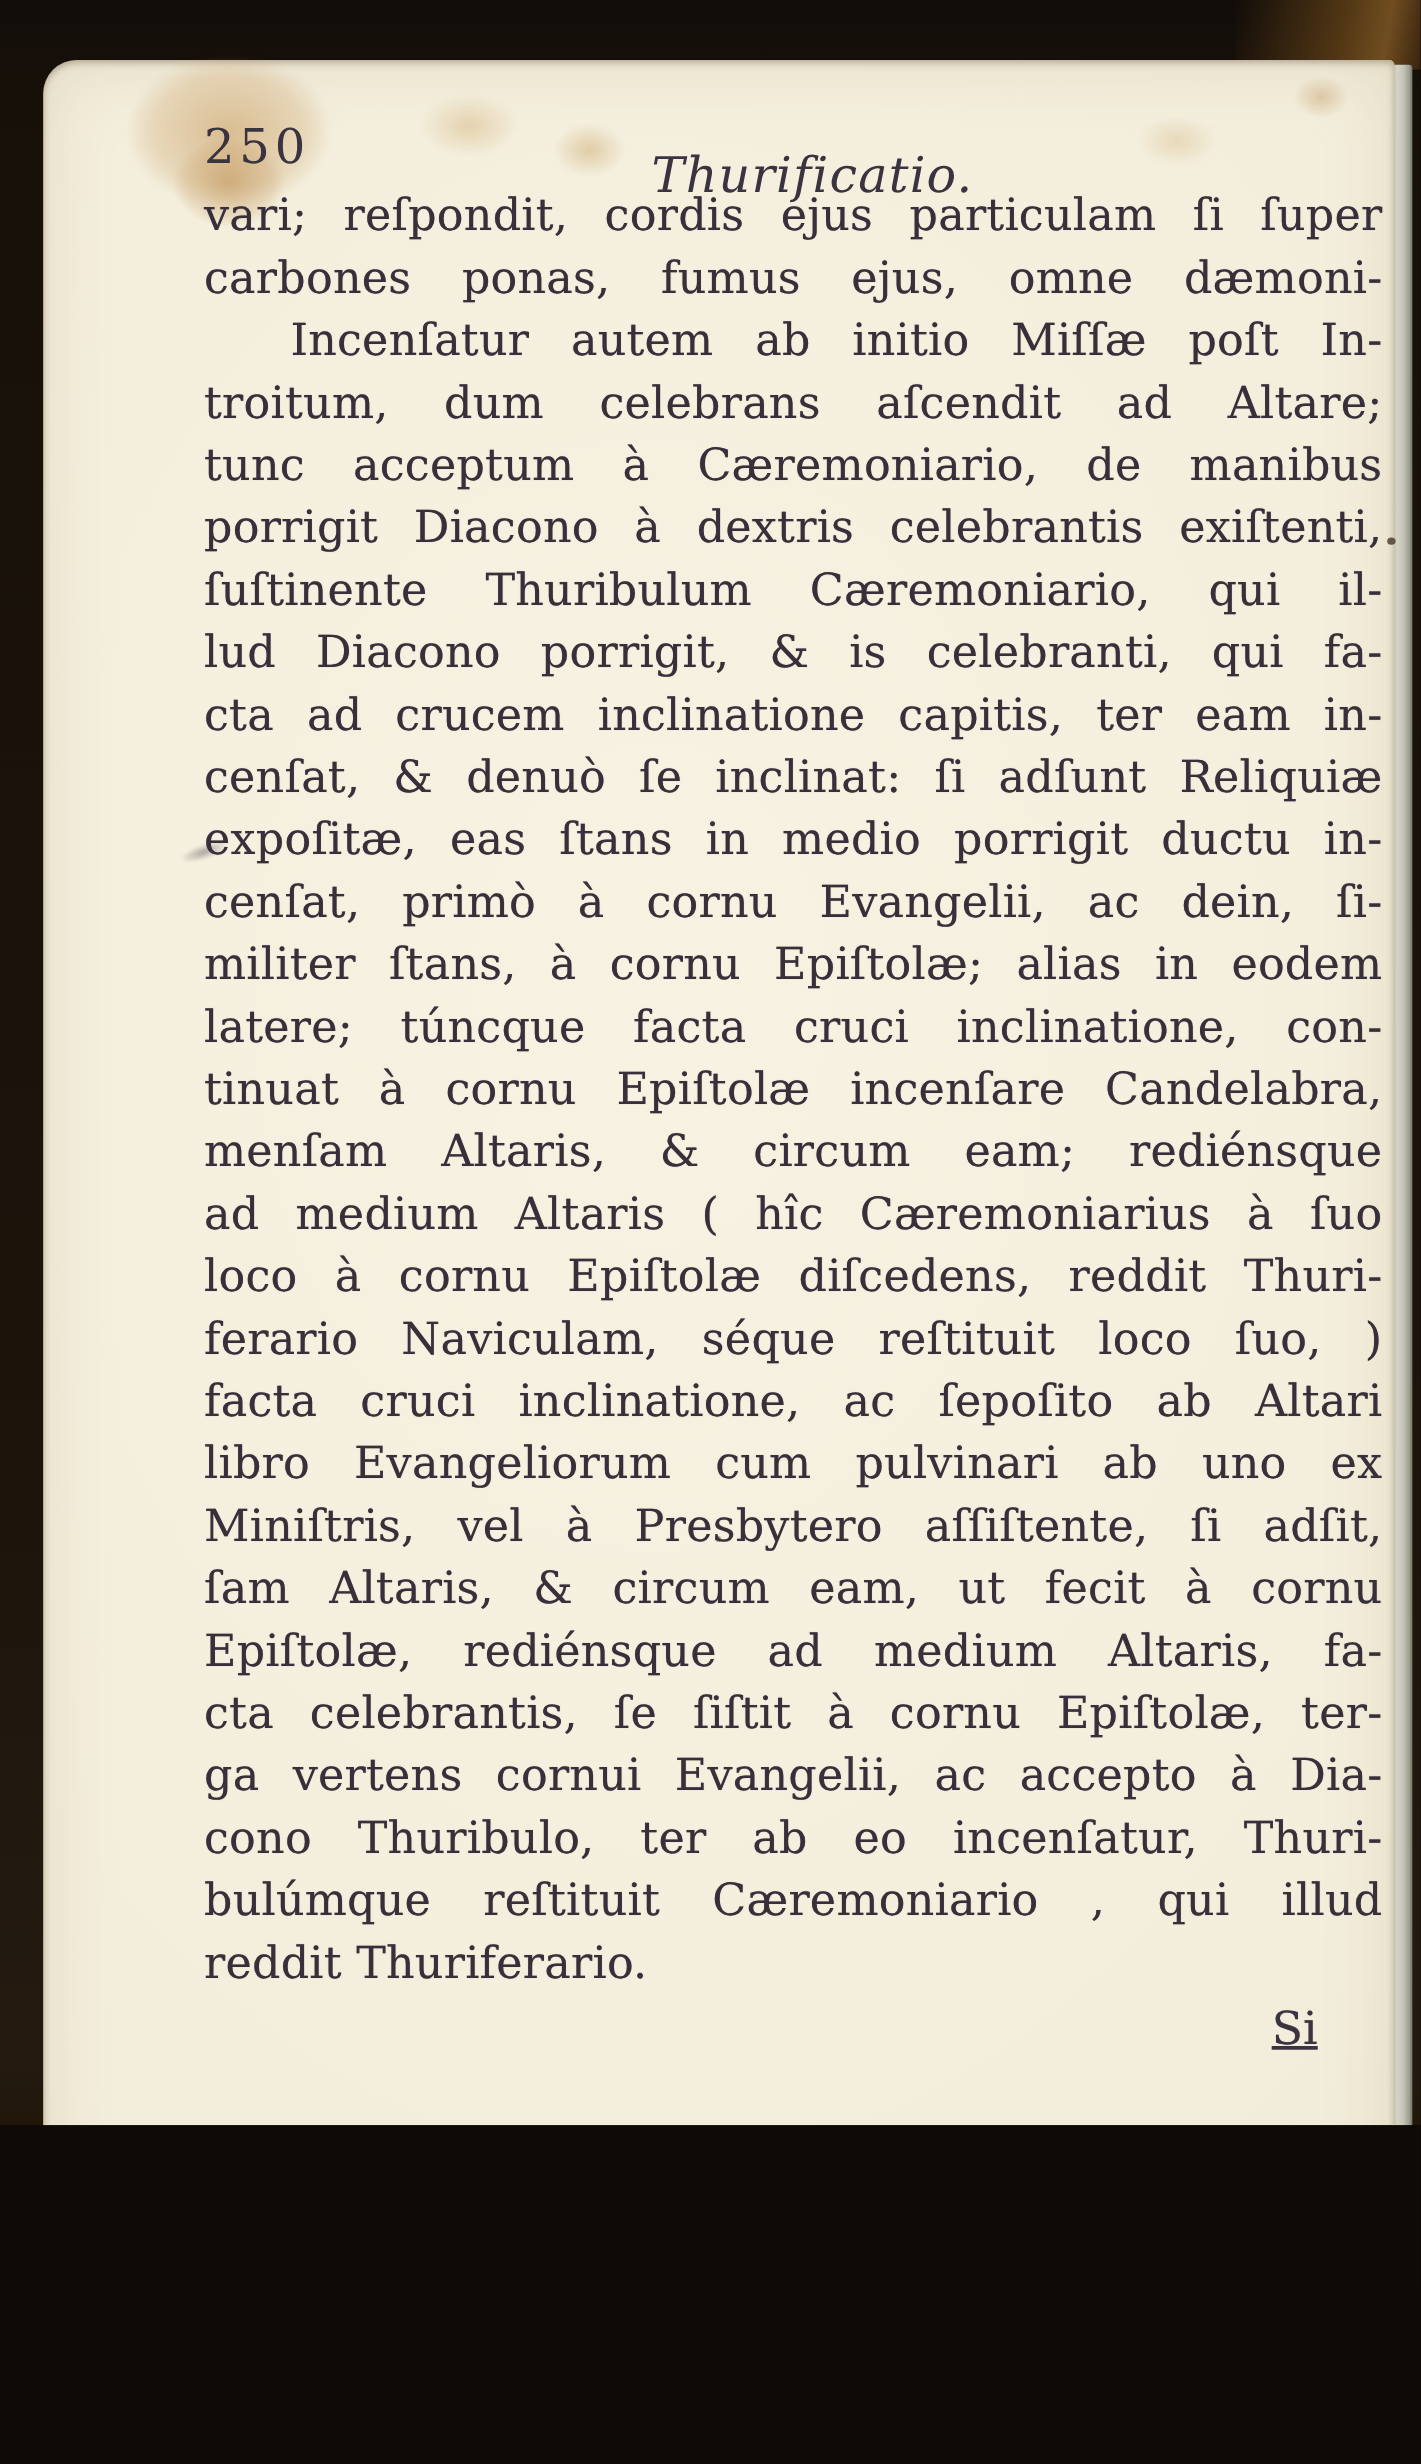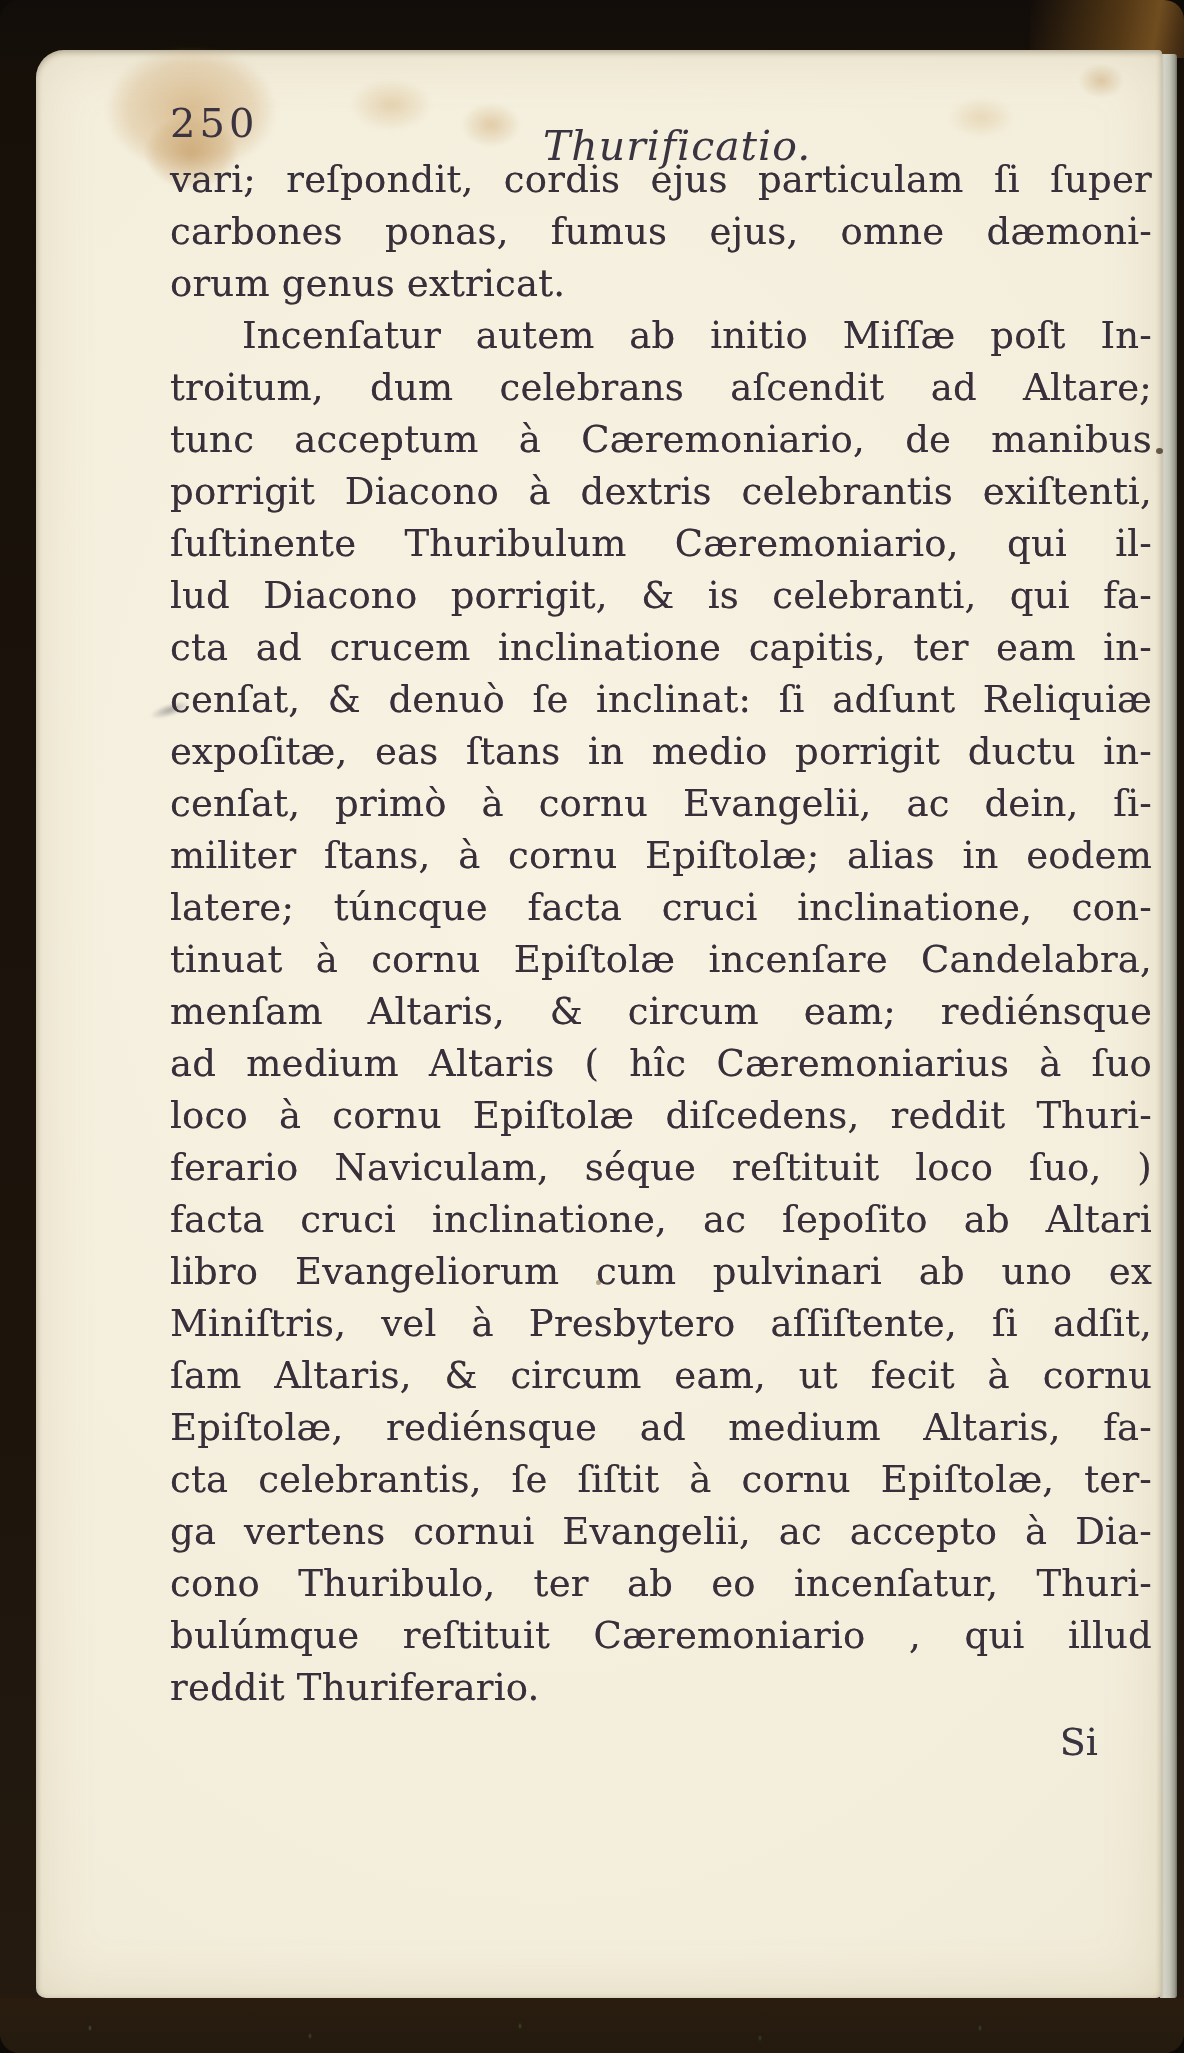--- a/index.html
+++ b/index.html
@@ -1,20 +1,19 @@
 <!DOCTYPE html>
 <html><head>
 <meta charset="utf-8">
 <style>
   html,body { margin:0; padding:0; background:#0e0a08; }
   .scene {
-    position:relative; width:1184px; height:2053px; overflow:hidden;
+    position:relative; width:1184px; height:1771px; overflow:hidden;
     background:linear-gradient(180deg,#120d0a 0%,#171009 4%,#1d150c 70%,#241a10 97%,#201709 100%);
     font-family:"DejaVu Serif","Liberation Serif",serif;
-    border-radius:20px;
   }
   
   .patch-topright {
     position:absolute; left:1030px; top:0; width:154px; height:58px;
     background:linear-gradient(100deg, rgba(20,12,8,0) 0%, rgba(90,60,22,.85) 55%, rgba(122,84,34,.9) 80%, rgba(60,38,16,.9) 100%);
   }
   
   .bottom-speckle {
     position:absolute; left:0; top:1998px; width:1184px; height:55px;
     background:
@@ -73,21 +72,21 @@
   .line {
     height:52px; line-height:52px; font-size:37px;
     text-align:justify; text-align-last:justify;
     white-space:normal; letter-spacing:.2px;
     text-shadow:0 0 .6px rgba(55,48,58,.55);
   }
   .line.para-end { text-align-last:left; }
   .line.indent { padding-left:72px; }
   .catchword-row { height:52px; line-height:52px; text-align:right;
     font-size:38px; padding-right:54px; color:#3a3340; margin-top:2px;
-    text-shadow:0 0 .6px rgba(55,48,58,.55); }
+    text-shadow:0 0 .6px rgba(55,48,58,.55);text-decoration:underline; }
 </style>
 </head>
 <body>
 
 <div class="scene">
   <div class="patch-topright"></div>
   <div class="bottom-speckle"></div>
   <div class="fore-edge"></div>
 
   <div class="page">
@@ -103,21 +102,20 @@
   </div>
 
   <div class="content">
     <div class="header-row">
       <span class="page-number">250</span>
       <span class="running-title">Thurificatio.</span>
     </div>
     <div>
         <div class="line">vari; reſpondit, cordis ejus particulam ſi ſuper</div>
         <div class="line">carbones ponas, fumus ejus, omne dæmoni-</div>
-        <div class="line para-end">orum genus extricat.</div>
         <div class="line indent">Incenſatur autem ab initio Miſſæ poſt In-</div>
         <div class="line">troitum, dum celebrans aſcendit ad Altare;</div>
         <div class="line">tunc acceptum à Cæremoniario, de manibus</div>
         <div class="line">porrigit Diacono à dextris celebrantis exiſtenti,</div>
         <div class="line">ſuſtinente Thuribulum Cæremoniario, qui il-</div>
         <div class="line">lud Diacono porrigit, &amp; is celebranti, qui fa-</div>
         <div class="line">cta ad crucem inclinatione capitis, ter eam in-</div>
         <div class="line">cenſat, &amp; denuò ſe inclinat: ſi adſunt Reliquiæ</div>
         <div class="line">expoſitæ, eas ſtans in medio porrigit ductu in-</div>
         <div class="line">cenſat, primò à cornu Evangelii, ac dein, ſi-</div>

